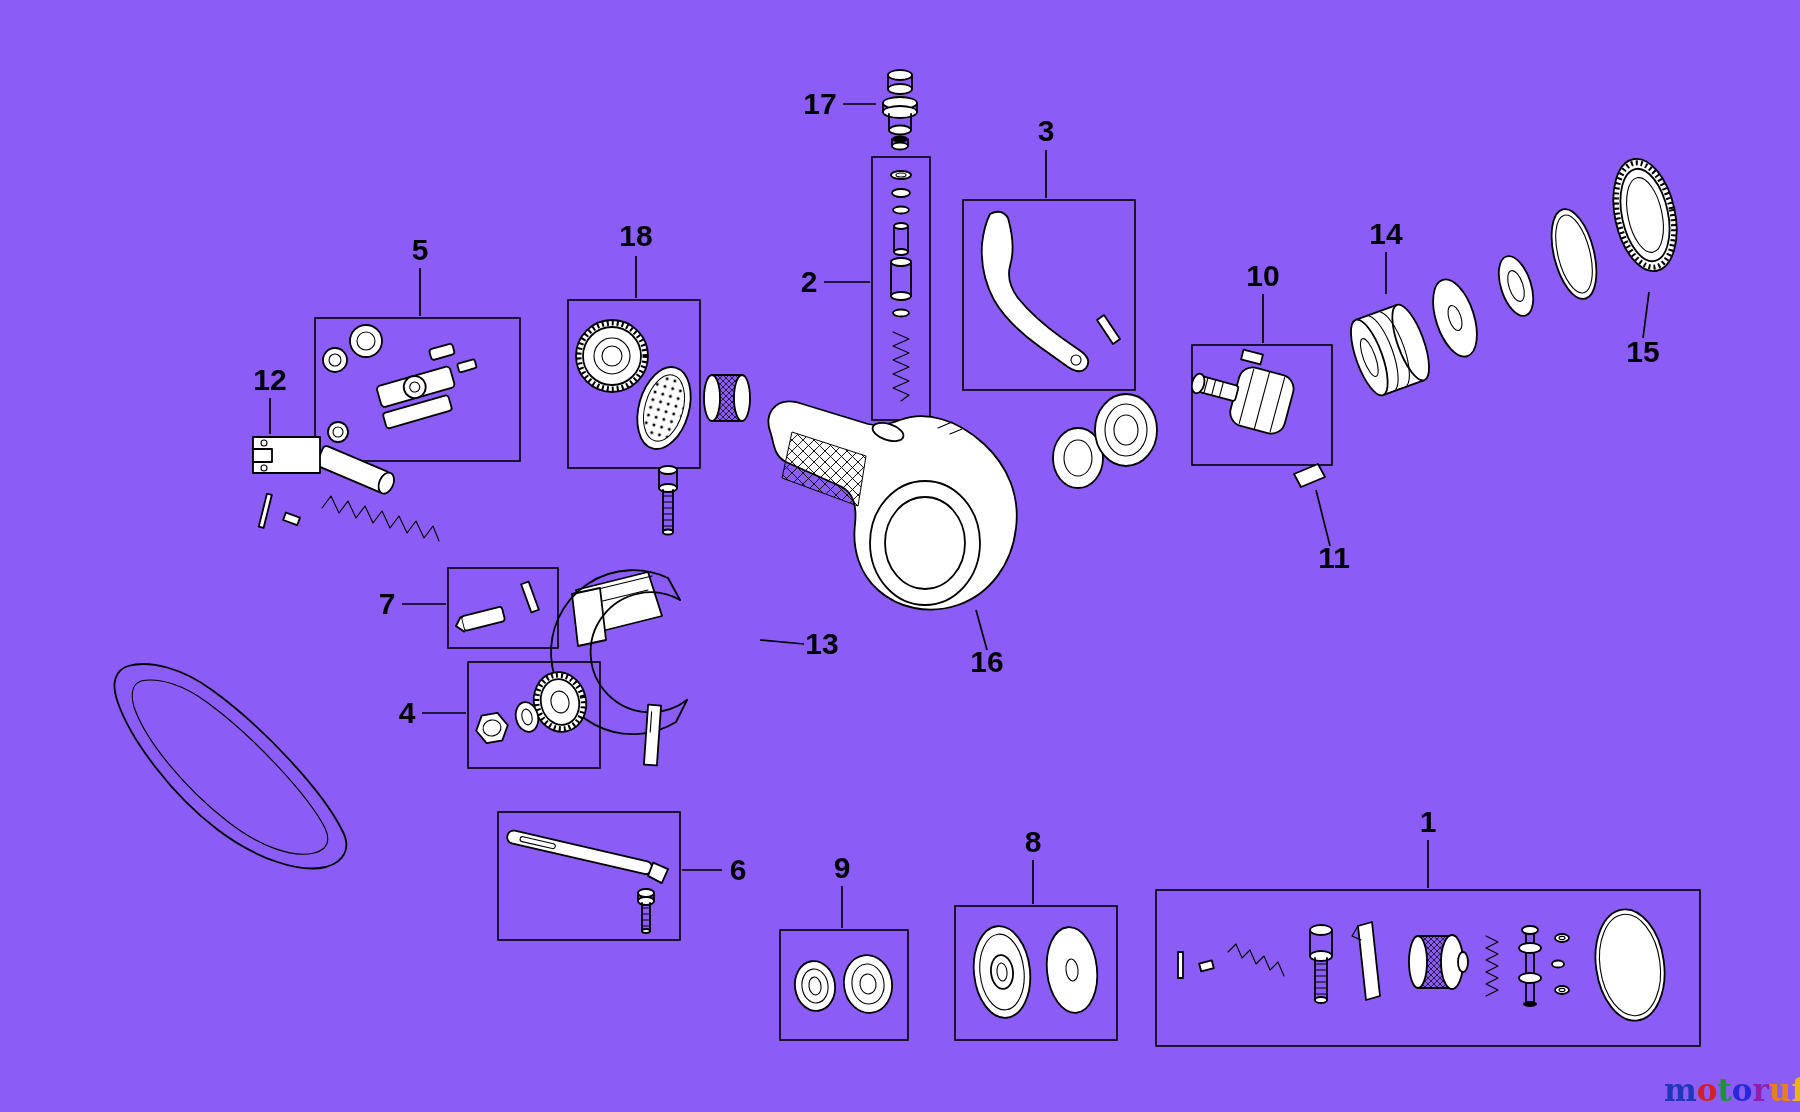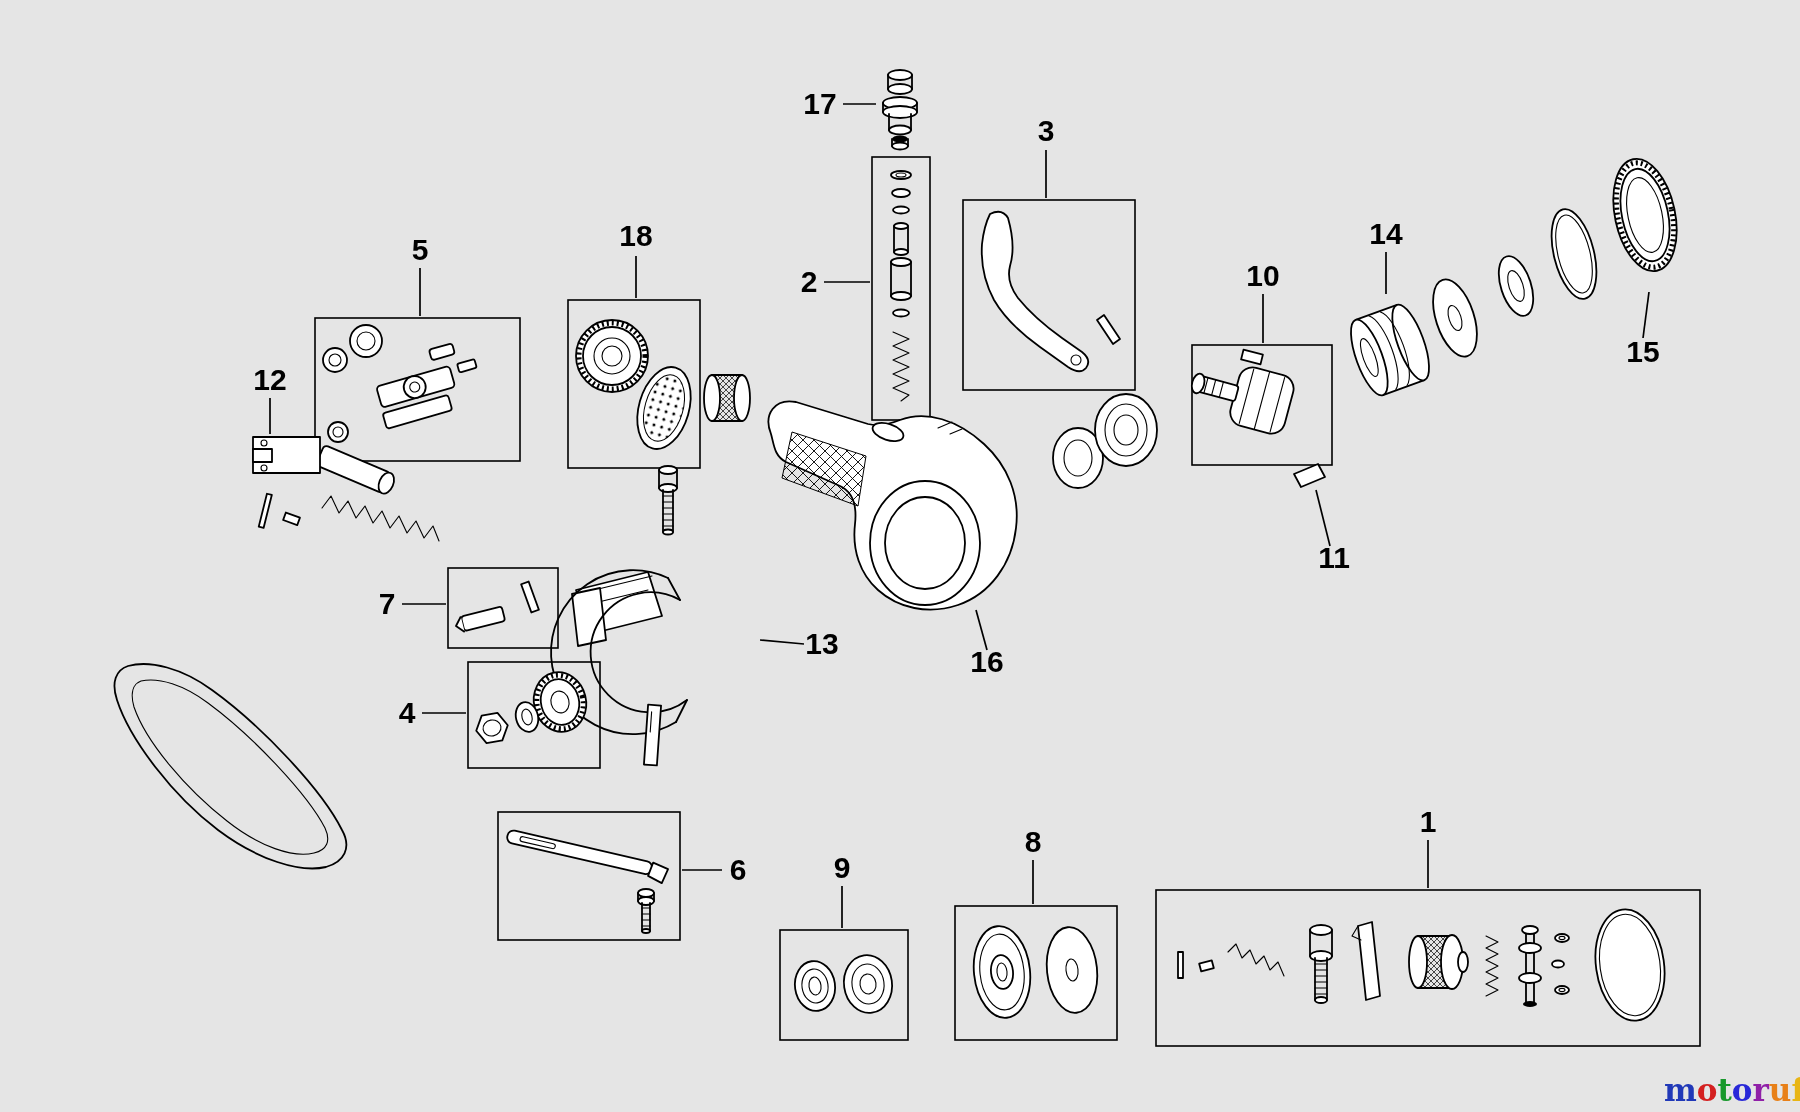--- a/index.html
+++ b/index.html
@@ -1,17 +1,17 @@
 <!DOCTYPE html>
 <html><head>
 <meta charset="utf-8">
 <style>
   html,body { margin:0; padding:0; background:#fff; }
   .canvas {
-    position:relative; width:1800px; height:1112px; background:#e5e5e5;
+    position:relative; width:1800px; height:1112px; background:#8b5cf6;
     font-family:"Liberation Sans", sans-serif; overflow:hidden;text-align:right;
   }
   svg { position:absolute; inset:0; }
   .ln   { fill:none; stroke:#000; stroke-width:1.8; stroke-linejoin:round; stroke-linecap:round; }
   .lnf  { fill:#fff; stroke:#000; stroke-width:1.8; stroke-linejoin:round; }
   .thin { stroke-width:1.1; }
   .box  { fill:none; stroke:#000; stroke-width:1.6; }
   .leader { stroke:#000; stroke-width:1.7; }
   .lbl  { font:bold 30px "Liberation Sans", sans-serif; fill:#000; }
   .knurl{ fill:none; stroke:#000; stroke-width:5; stroke-dasharray:2 3; }

